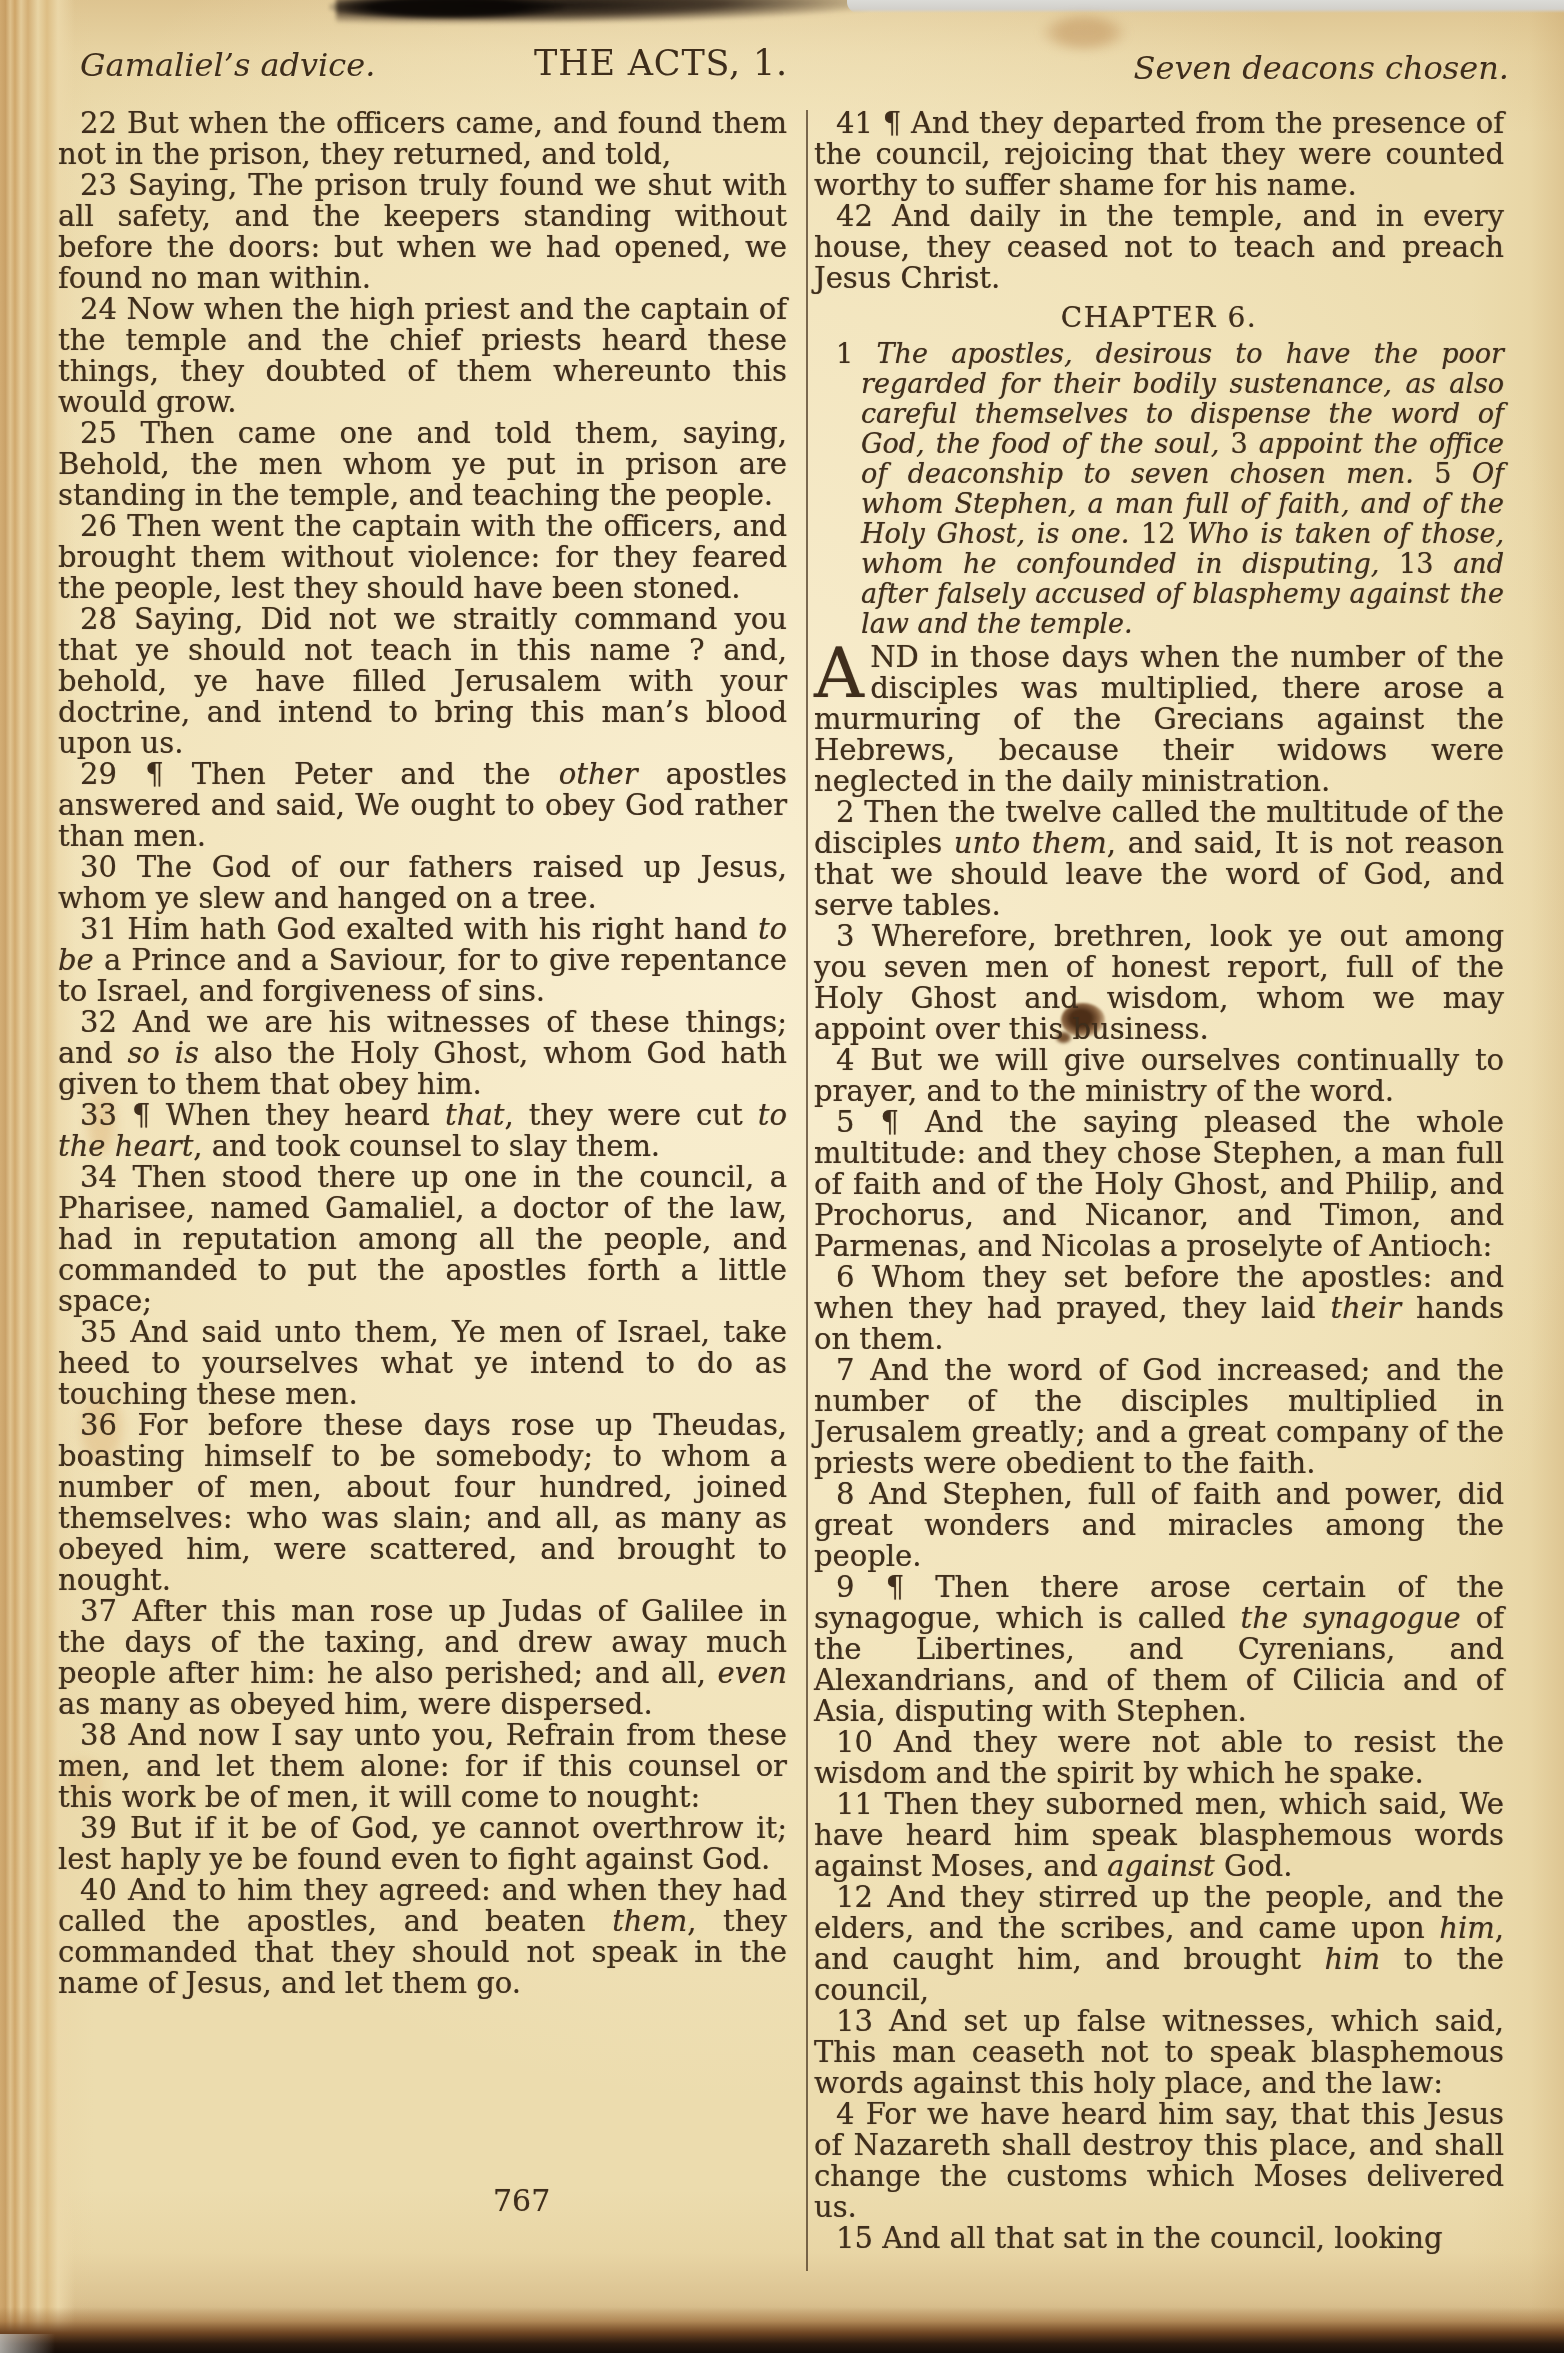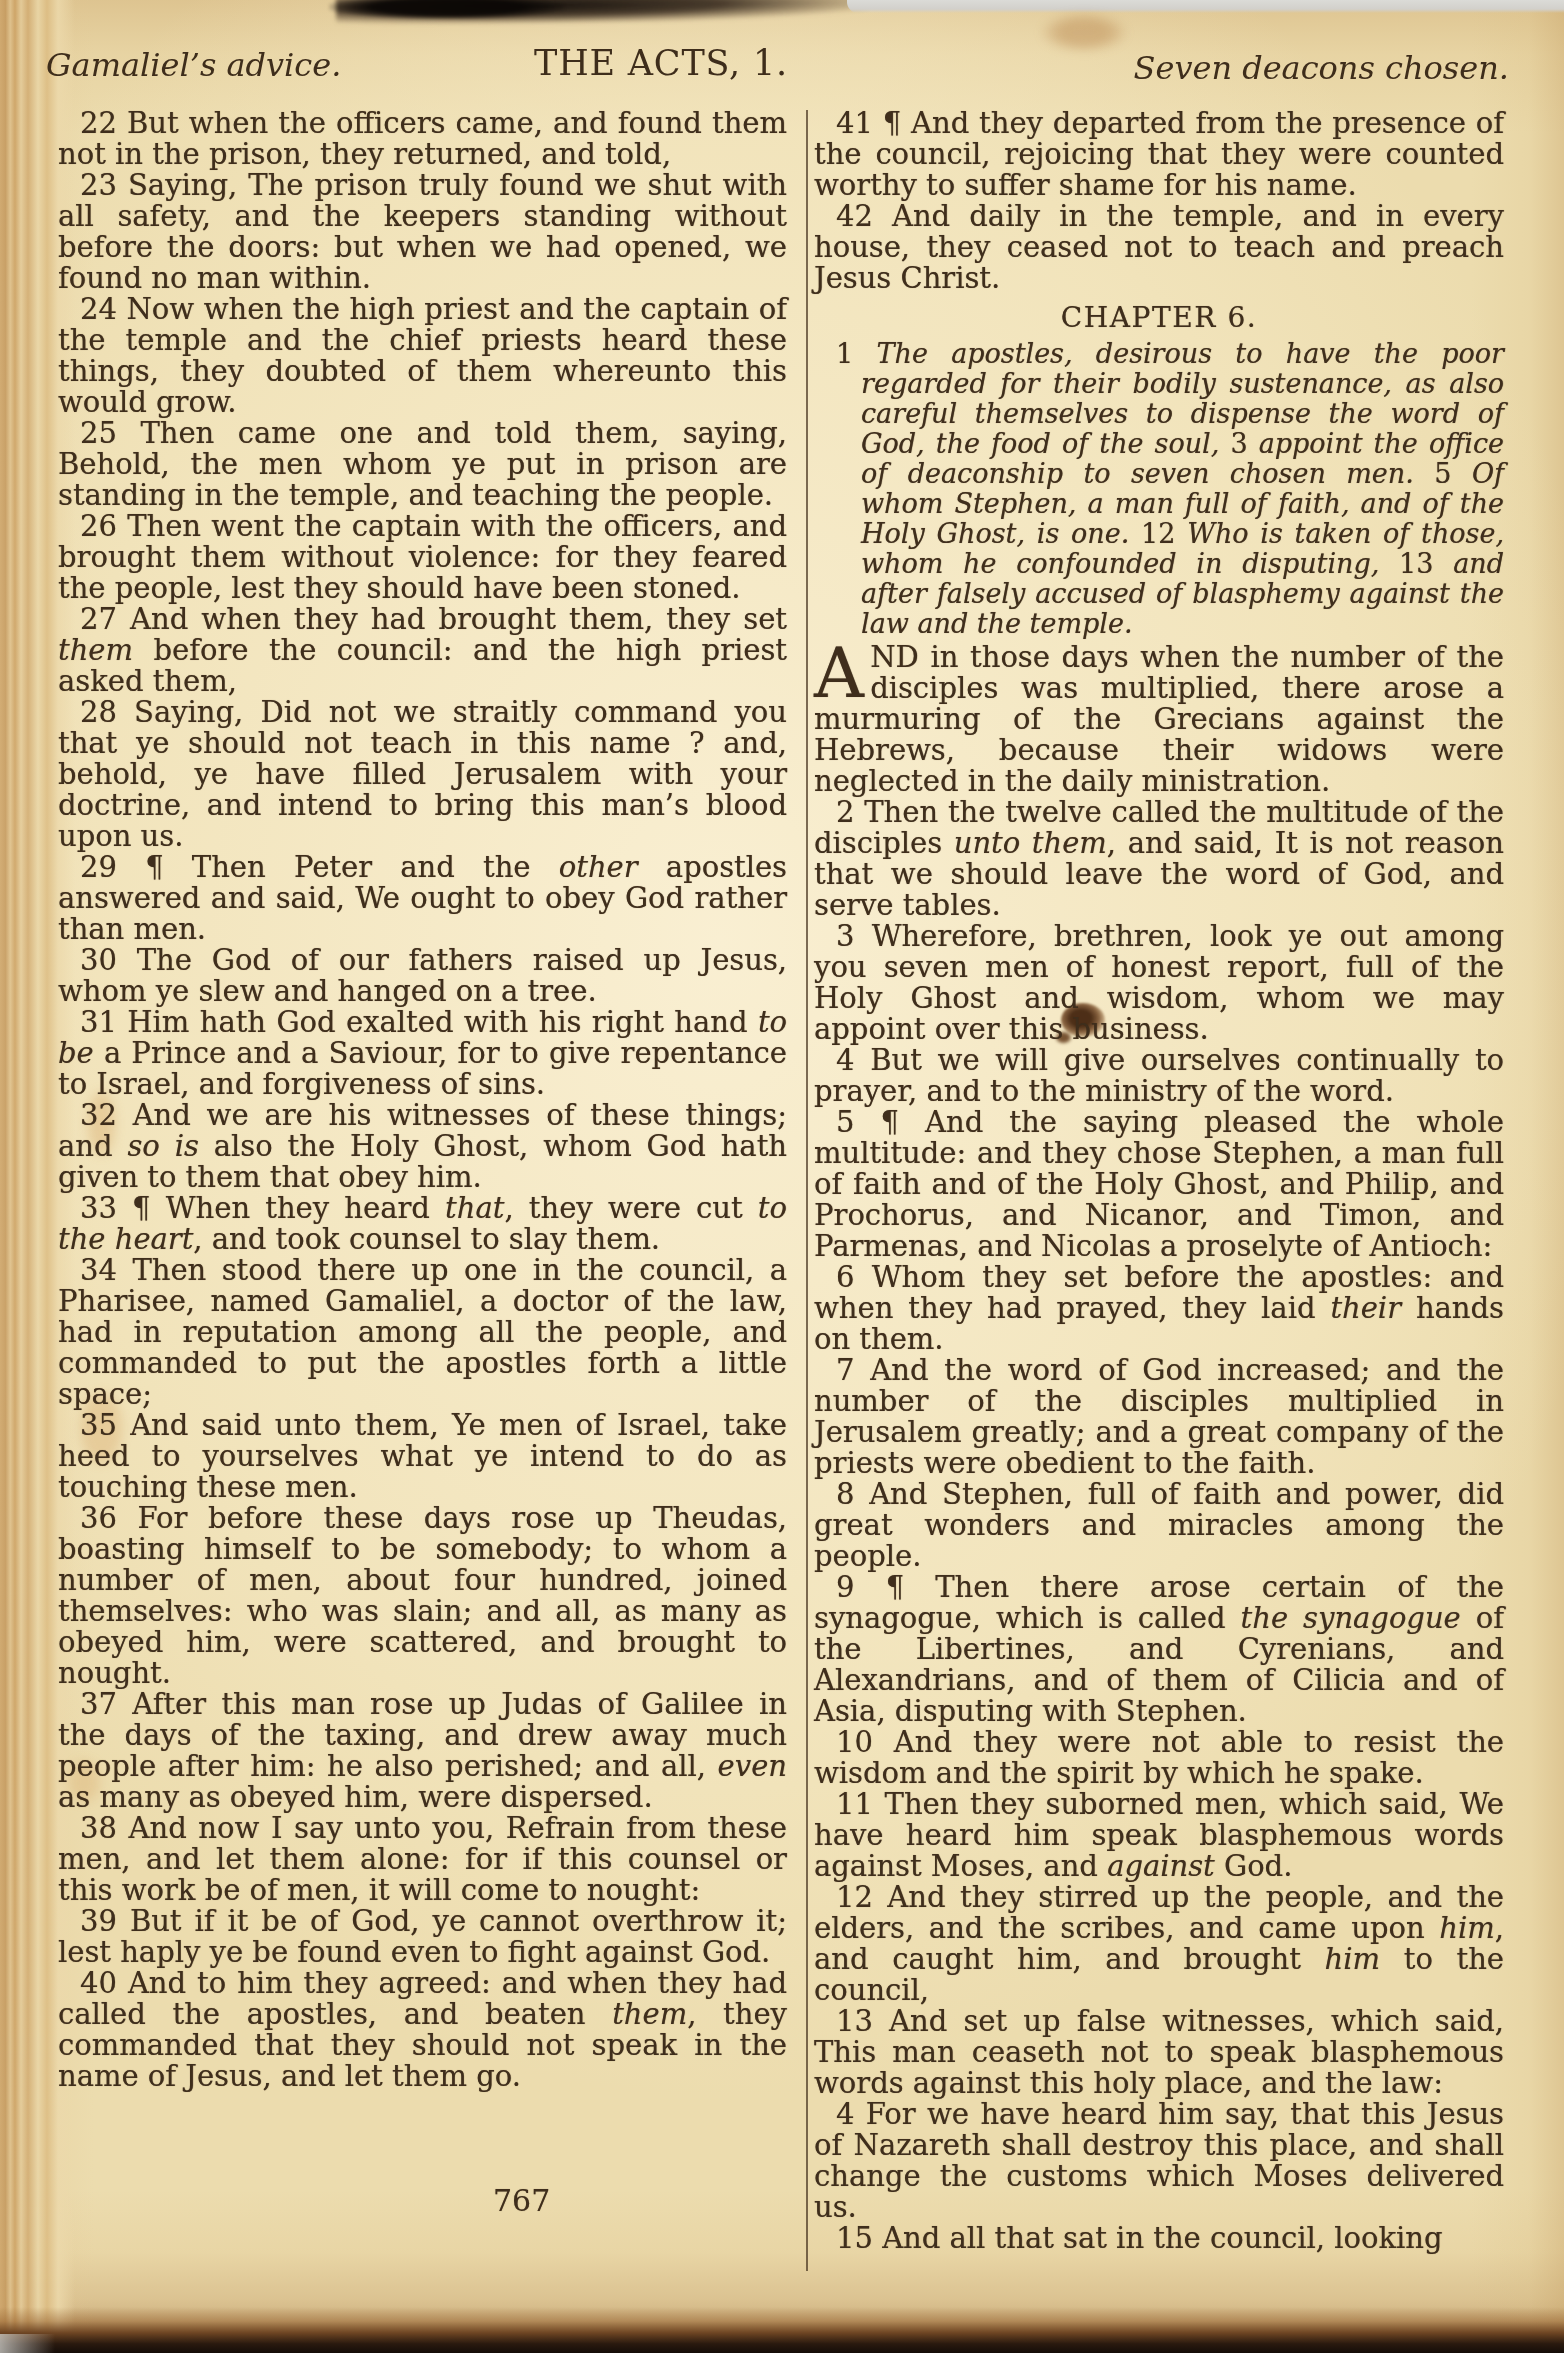--- a/index.html
+++ b/index.html
@@ -62,21 +62,21 @@
     background:radial-gradient(ellipse at 45% 45%, rgba(62,30,8,0.92) 0 30%, rgba(96,50,16,0.75) 52%, rgba(130,75,28,0.35) 70%, rgba(0,0,0,0) 82%);
     filter:blur(1.2px);
   }
   .ink-blot2{
     position:absolute;left:1055px;top:1031px;width:17px;height:12.5px;border-radius:50%;
     background:radial-gradient(ellipse, rgba(88,46,14,0.8) 0 40%, rgba(0,0,0,0) 78%);
     filter:blur(1.6px);
   }
 
   .header-row{position:absolute;top:41px;left:0;width:1565px;height:47px;color:#3e2d1b;}
-  .h-left{position:absolute;left:46px;top:4.7px;font-style:italic;font-size:32px;}
+  .h-left{position:absolute;left:80px;top:4.7px;font-style:italic;font-size:32px;}
   .h-center{position:absolute;left:516px;width:290px;text-align:center;top:1.6px;font-size:35px;letter-spacing:0.8px;}
   .h-right{position:absolute;right:56px;top:7.8px;font-style:italic;font-size:32px;}
 
   .col-rule{position:absolute;left:806px;top:110px;width:2.3px;height:2161px;background:rgba(70,50,30,0.7);}
 
   .col{
     position:absolute;top:108px;color:#3f2e1c;
     font-size:29px;line-height:31px;text-align:justify;
     text-shadow:0 0 0.8px rgba(63,46,28,0.5), 0.4px 0.4px 0 rgba(63,46,28,0.22);
   }
@@ -112,21 +112,20 @@
   </div>
 
   <div class="col-rule"></div>
 
   <div class="col col-left" id="col-left">
       <p class="verse"><span class="vnum">22 </span>But when the officers came, and found them not in the prison, they returned, and told,</p>
       <p class="verse"><span class="vnum">23 </span>Saying, The prison truly found we shut with all safety, and the keepers standing without before the doors: but when we had opened, we found no man within.</p>
       <p class="verse"><span class="vnum">24 </span>Now when the high priest and the captain of the temple and the chief priests heard these things, they doubted of them whereunto this would grow.</p>
       <p class="verse"><span class="vnum">25 </span>Then came one and told them, saying, Behold, the men whom ye put in prison are standing in the temple, and teaching the people.</p>
       <p class="verse"><span class="vnum">26 </span>Then went the captain with the officers, and brought them without violence: for they feared the people, lest they should have been stoned.</p>
-      <p class="verse"><span class="vnum">27 </span>And when they had brought them, they set <i>them</i> before the council: and the high priest asked them,</p>
       <p class="verse"><span class="vnum">28 </span>Saying, Did not we straitly command you that ye should not teach in this name ? and, behold, ye have filled Jerusalem with your doctrine, and intend to bring this man’s blood upon us.</p>
       <p class="verse"><span class="vnum">29 </span>¶ Then Peter and the <i>other</i> apostles answered and said, We ought to obey God rather than men.</p>
       <p class="verse"><span class="vnum">30 </span>The God of our fathers raised up Jesus, whom ye slew and hanged on a tree.</p>
       <p class="verse"><span class="vnum">31 </span>Him hath God exalted with his right hand <i>to be</i> a Prince and a Saviour, for to give repentance to Israel, and forgiveness of sins.</p>
       <p class="verse"><span class="vnum">32 </span>And we are his witnesses of these things; and <i>so is</i> also the Holy Ghost, whom God hath given to them that obey him.</p>
       <p class="verse"><span class="vnum">33 </span>¶ When they heard <i>that</i>, they were cut <i>to the heart</i>, and took counsel to slay them.</p>
       <p class="verse"><span class="vnum">34 </span>Then stood there up one in the council, a Pharisee, named Gamaliel, a doctor of the law, had in reputation among all the people, and commanded to put the apostles forth a little space;</p>
       <p class="verse"><span class="vnum">35 </span>And said unto them, Ye men of Israel, take heed to yourselves what ye intend to do as touching these men.</p>
       <p class="verse"><span class="vnum">36 </span>For before these days rose up Theudas, boasting himself to be somebody; to whom a number of men, about four hundred, joined themselves: who was slain; and all, as many as obeyed him, were scattered, and brought to nought.</p>
       <p class="verse"><span class="vnum">37 </span>After this man rose up Judas of Galilee in the days of the taxing, and drew away much people after him: he also perished; and all, <i>even</i> as many as obeyed him, were dispersed.</p>

